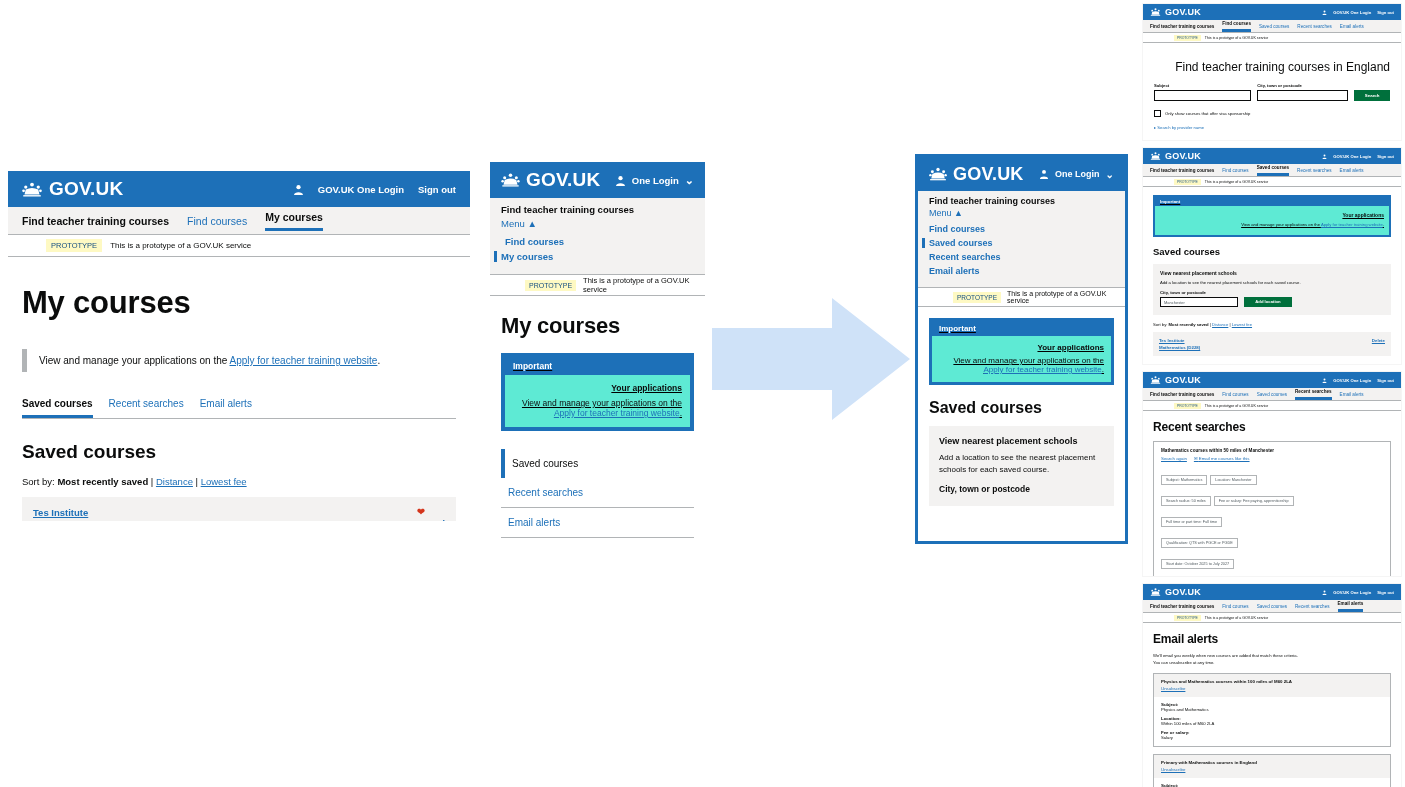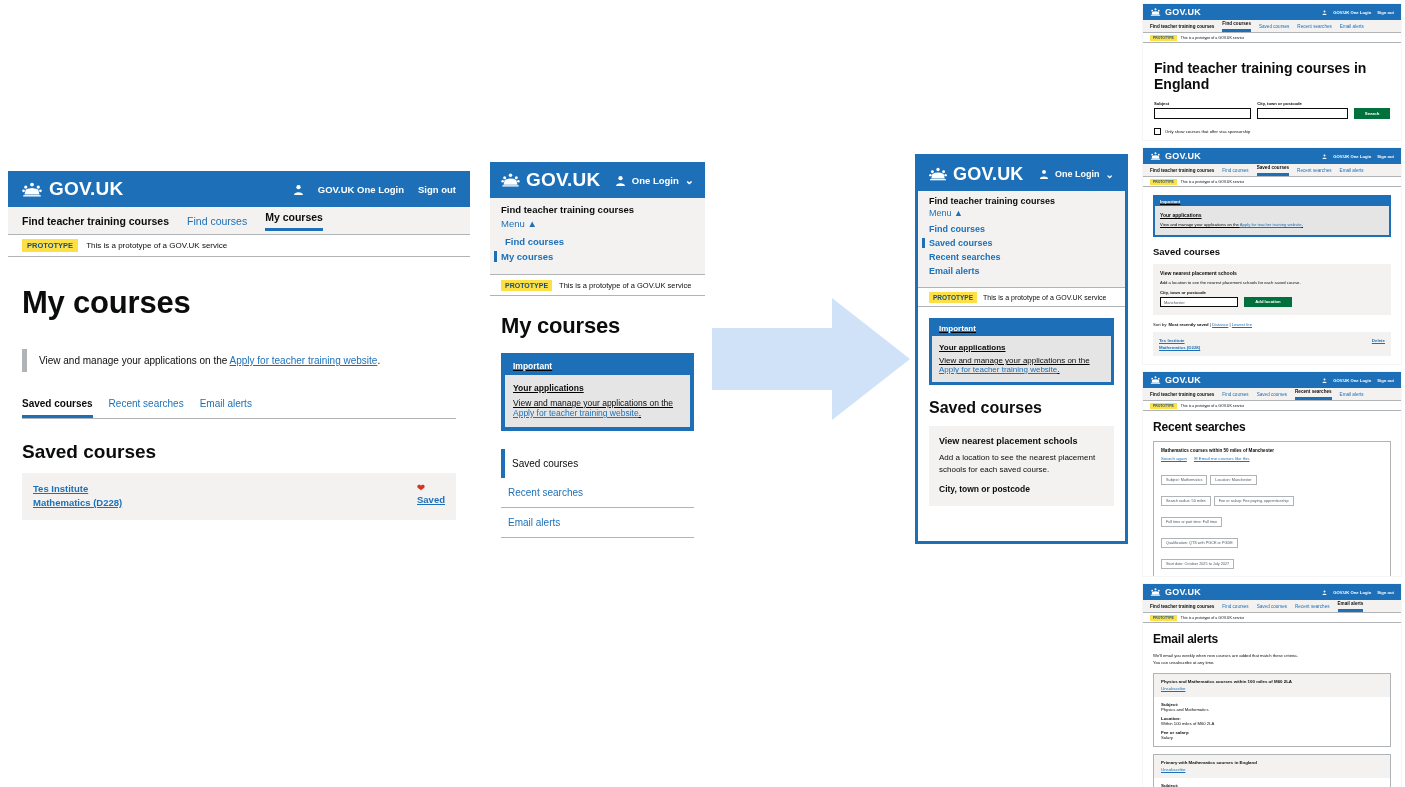--- a/index.html
+++ b/index.html
@@ -23,37 +23,37 @@
   .logo-text { font-weight:bold; letter-spacing:.2px; }
   .hdr-right { display:flex; align-items:center; gap:6px; }
   .person-icon { display:inline-block; }
 
   .navbar { background:#f3f2f1; border-bottom:1px solid #b1b4b6; display:flex; align-items:center; }
   .nav-item { color:#1d70b8; white-space:nowrap; }
   .nav-item.brandish { color:#0b0c0c; font-weight:bold; }
   .nav-item.active { color:#0b0c0c; font-weight:bold; border-bottom:3px solid #1d70b8; }
 
   .phase { display:flex; align-items:center; border-bottom:1px solid #b1b4b6; }
-  .phase-tag { background:#fde047; color:#144e81; font-weight:bold; display:inline-block; }
+  .phase-tag { background:#fef9c3; color:#144e81; font-weight:normal; display:inline-block;margin-left:24px; }
   .phase-text { color:#0b0c0c; }
 
   h1.pg { font-weight:bold; color:#0b0c0c; margin:0; letter-spacing:-.2px; }
   h2.pg { font-weight:bold; color:#0b0c0c; margin:0; }
 
   .inset { border-left:5px solid #b1b4b6; color:#0b0c0c; }
   a.lnk { color:#1d70b8; text-decoration:underline; }
 
   .subnav { display:flex; border-bottom:1px solid #b1b4b6; }
   .subnav .t { color:#1d70b8; white-space:nowrap; }
   .subnav .t.sel { color:#0b0c0c; font-weight:bold; border-bottom:3px solid #1d70b8; }
   .heart { color:#d4351c; }
 
   .notif { border:4px solid #1d70b8;text-decoration:underline; }
   .notif-hd { background:#1d70b8; color:#fff; font-weight:bold; }
-  .notif-bd { background:#e5e5e5; }
+  .notif-bd { background:#5eead4;text-align:right; }
 
   .field-label { color:#0b0c0c; font-weight:bold; }
   .txtbox { border:2px solid #0b0c0c; background:#fff; }
   .btn-green { background:#00703c; color:#fff; text-align:center; font-weight:bold; }
 
   .vlist .vrow { border-bottom:1px solid #b1b4b6; color:#1d70b8; }
   .vlist .vrow.sel { color:#0b0c0c; border-left:4px solid #1d70b8; border-bottom:none;}
 
   .chip { border:1px solid #b1b4b6; background:#fff; color:#505a5f; display:inline-block; }
   .searchcard { border:1px solid #b1b4b6; background:#fff; }
@@ -136,21 +136,21 @@
   .mini .hdr-right { font-size:4.2px; font-weight:bold; gap:6px;}
   .mini .navbar { height:13px; padding:0 7px; gap:8px; font-size:4.6px; }
   .mini .navbar .nav-item.active { padding-bottom:3px; }
   .mini .phase { height:10px; padding:0 7px; gap:4px; font-size:3.6px;}
   .mini .phase-tag { font-size:3.4px; padding:1px 3px; }
   .mini h1.pg { font-size:12px; }
   .mini h2.pg { font-size:9.5px; }
 
   #mini-search { top:4px; height:136px; }
   #mini-search .searchbox { margin:17px 11px 0 11px; }
-  #mini-search .sb-title { font-size:14px; font-weight:bold; color:#0b0c0c; }
+  #mini-search .sb-title { font-size:12px; font-weight:normal; color:#0b0c0c;text-align:right; }
   #mini-search .sb-row { display:flex; align-items:flex-end; gap:6px; margin-top:9px;}
   #mini-search .sb-f1 { width:98px; }
   #mini-search .sb-f2 { width:92px; }
   #mini-search .field-label { font-size:4.2px; display:block; margin-bottom:2px;}
   #mini-search .txtbox { height:11px; border-width:1.4px;}
   #mini-search .btn-green { width:36px; height:11px; font-size:4.4px; line-height:11px;}
   #mini-search .cbrow { display:flex; align-items:center; gap:4px; margin-top:9px; font-size:4.2px; color:#0b0c0c;}
   #mini-search .cb { width:7px; height:7px; border:1.2px solid #0b0c0c; background:#fff;}
   #mini-search .expand { margin-top:8px; font-size:4.2px; color:#1d70b8; }
 
@@ -236,20 +236,23 @@
   <h1 class="pg">My courses</h1>
   <div class="inset">
     <span>View and manage your applications on the </span><a class="lnk">Apply for teacher training website</a><span>.</span>
   </div>
   <div class="subnav">
     <span class="t sel">Saved courses</span>
     <span class="t">Recent searches</span>
     <span class="t">Email alerts</span>
   </div>
   <h2 class="pg">Saved courses</h2>
+  <div class="sortline">
+    <span>Sort by: </span><b>Most recently saved</b><span> | </span><a class="lnk">Distance</a><span> | </span><a class="lnk">Lowest fee</a>
+  </div>
   <div class="coursecard">
     <div class="cc-head">
       <div>
         <a class="lnk">Tes Institute</a>
         <a class="lnk">Mathematics (D228)</a>
       </div>
       <div class="cc-save">
         <span class="heart">❤</span>
         <a class="lnk">Saved</a>
       </div>

